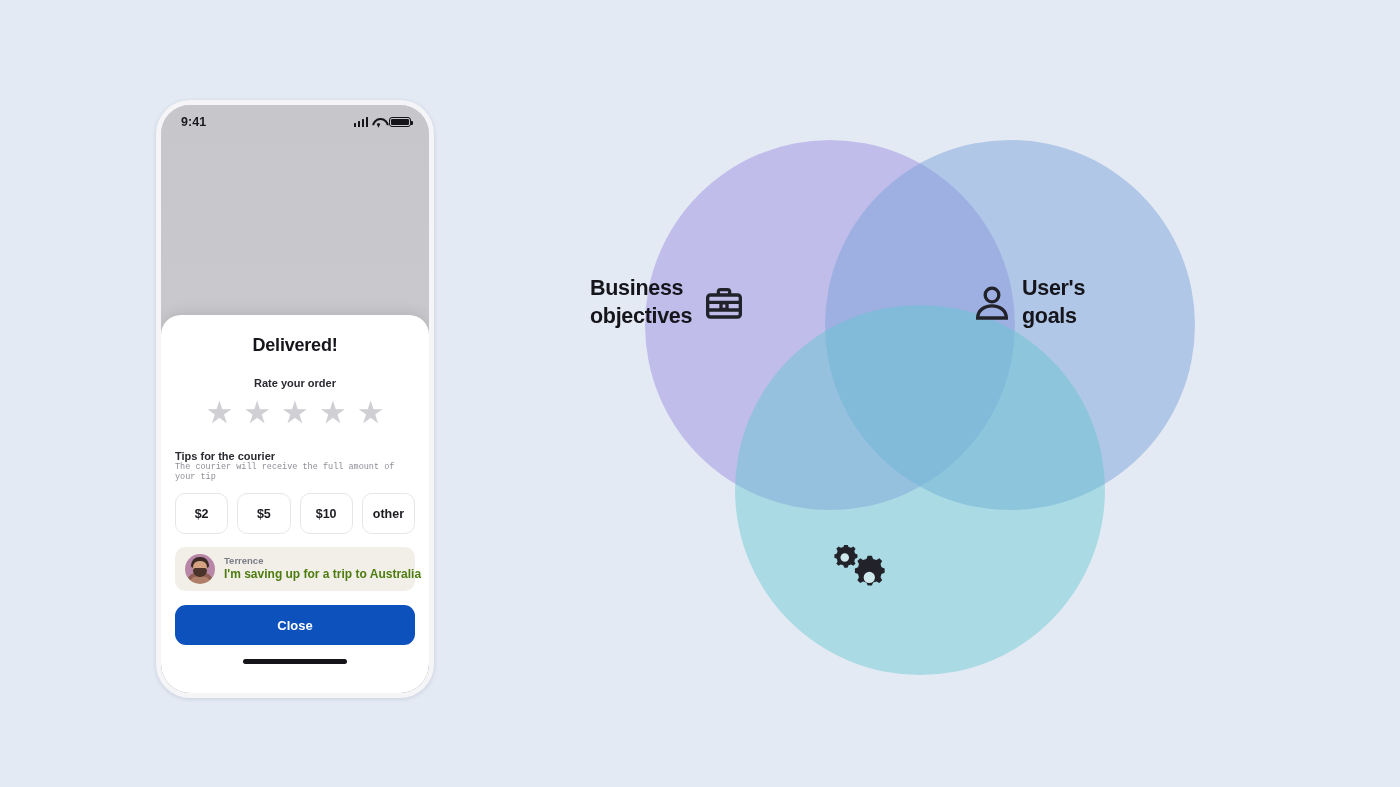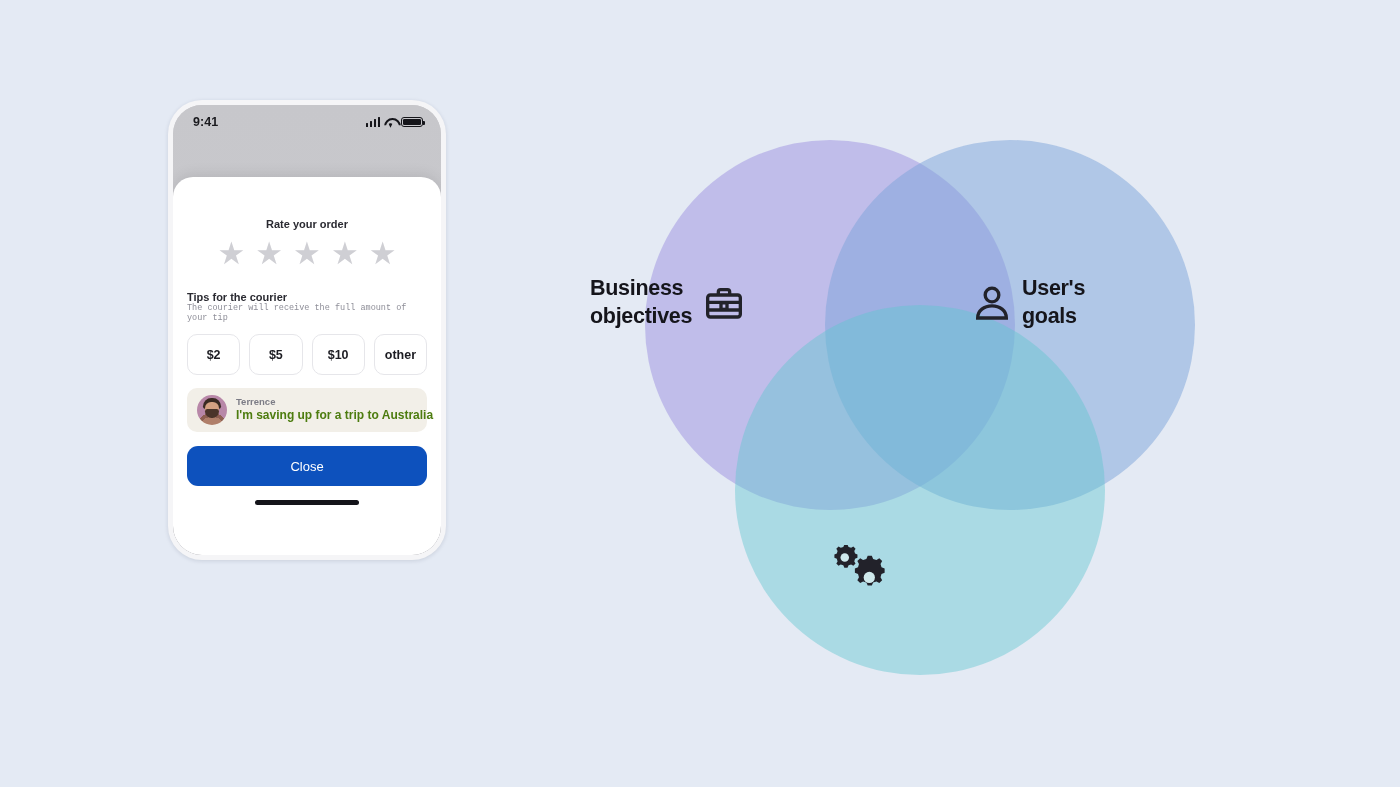--- a/index.html
+++ b/index.html
@@ -6,22 +6,22 @@
   html, body {
     width: 1400px; height: 787px;
     overflow: hidden;
     font-family: "Liberation Sans", sans-serif;
   }
   body { background: #e4eaf4; position: relative; }
 
   
   .phone-wrap {
     position: absolute;
-    left: 168px; top: 100px;
-    width: 278px; height: 460px;
+    left: 156px; top: 100px;
+    width: 278px; height: 598px;
   }
   .phone-frame {
     position: absolute; inset: 0;
     background: #f5f5f7;
     border-radius: 34px;
     box-shadow: 0 1px 4px rgba(20,30,60,.13);
     padding: 5px;
   }
   .phone-screen {
     position: relative;
@@ -170,21 +170,21 @@
     position:absolute; left:8px; top:14px; width:14px; height:9px;
     background:#4a342a; border-radius: 3px 3px 8px 8px;
   }
   .courier-txt { min-width:0;font-weight:bold; }
   .courier-name { font-size: 9.5px; color:#7c7c86; line-height:1.25; }
   .courier-msg { font-size: 12px; color:#4d7c0f; line-height:1.3; white-space:nowrap; }
   .close-btn {
     margin-top: 14px;
     height: 40px; border-radius: 11px;
     background:#0d51bd; color:#fff;
-    font-size: 13px; font-weight:normal;
+    font-size: 13px; font-weight:bold;
     display:flex; align-items:center; justify-content:center;
     cursor:pointer;
   }
   .home-ind {
     width: 104px; height: 4.5px; border-radius: 3px;
     background:#14141a; margin: 14px auto 0 auto;
   }
 
   
   .venn { position:absolute; left: 530px; top: 90px; width: 700px; height: 620px; }
@@ -240,20 +240,21 @@
       <div class="tiles">
         <div class="tile">
           <span>🧁</span>
         </div>
         <div class="tile">
           <span>🍕</span>
         </div>
       </div>
 
       <div class="sheet">
+        <div class="sheet-title">Delivered!</div>
 
         <div class="sec-label">Rate your order</div>
         <div class="stars">
           <span class="star">★</span>
           <span class="star">★</span>
           <span class="star">★</span>
           <span class="star">★</span>
           <span class="star">★</span>
         </div>
 

